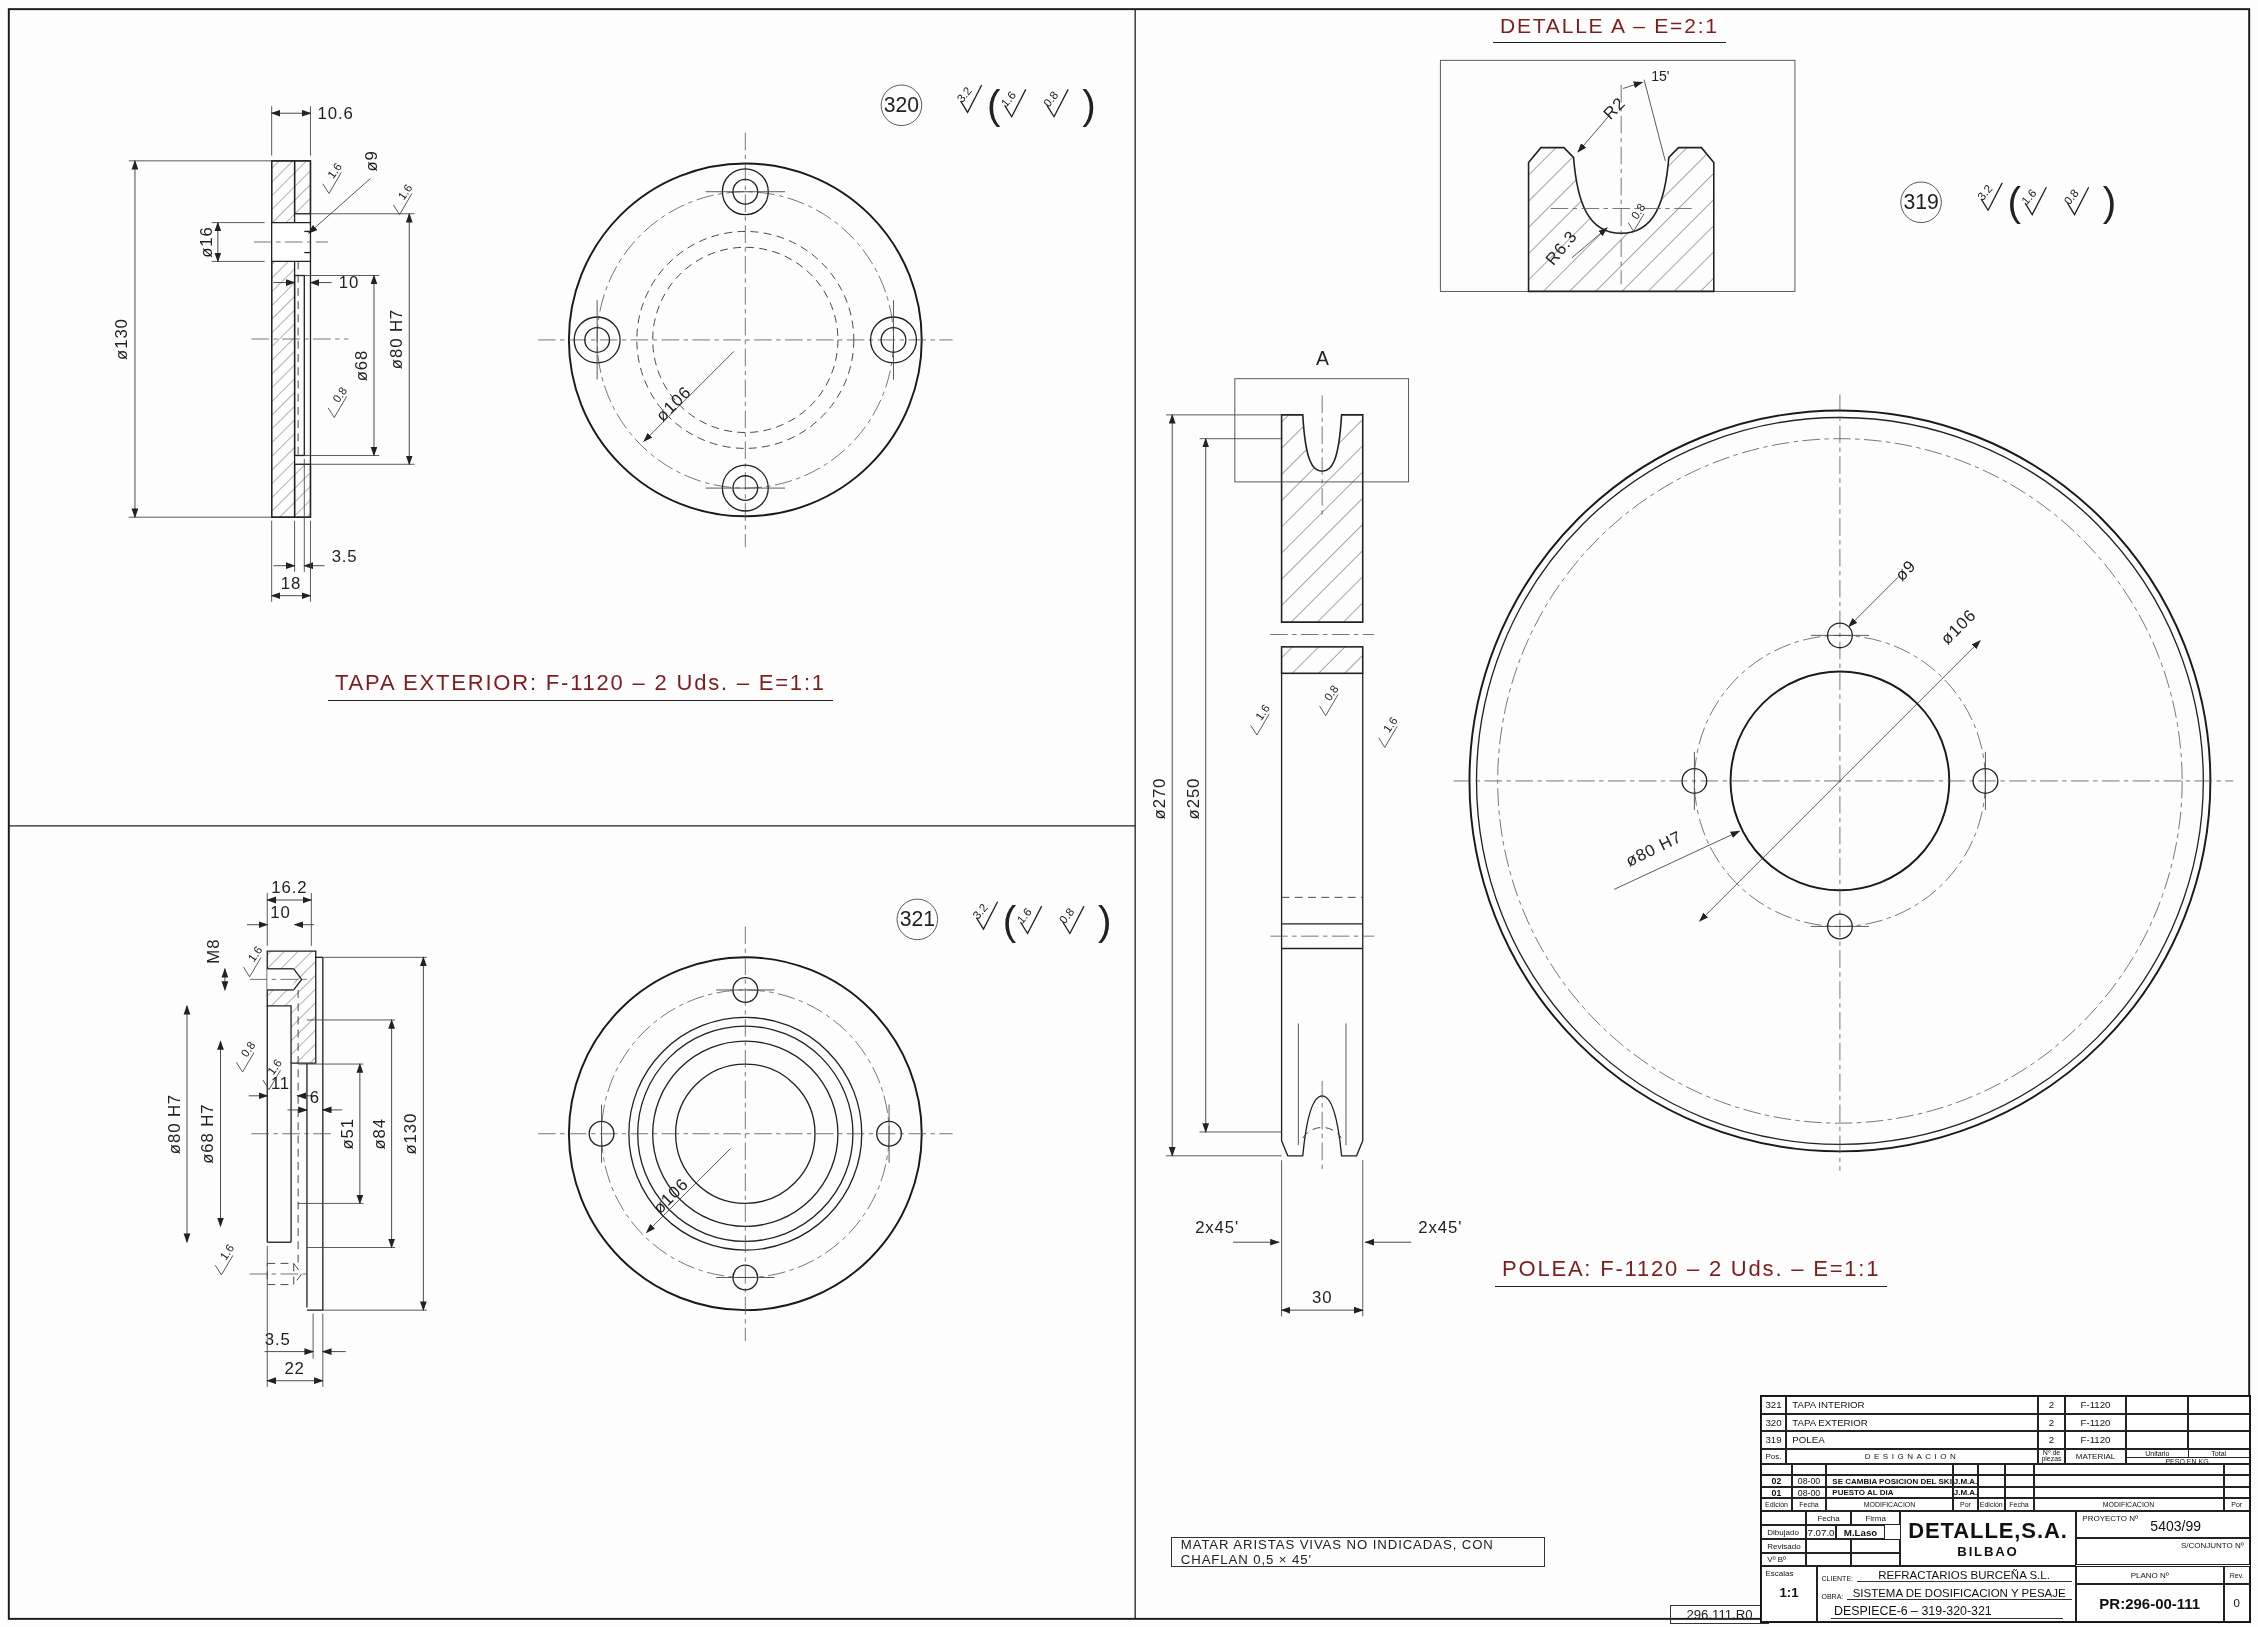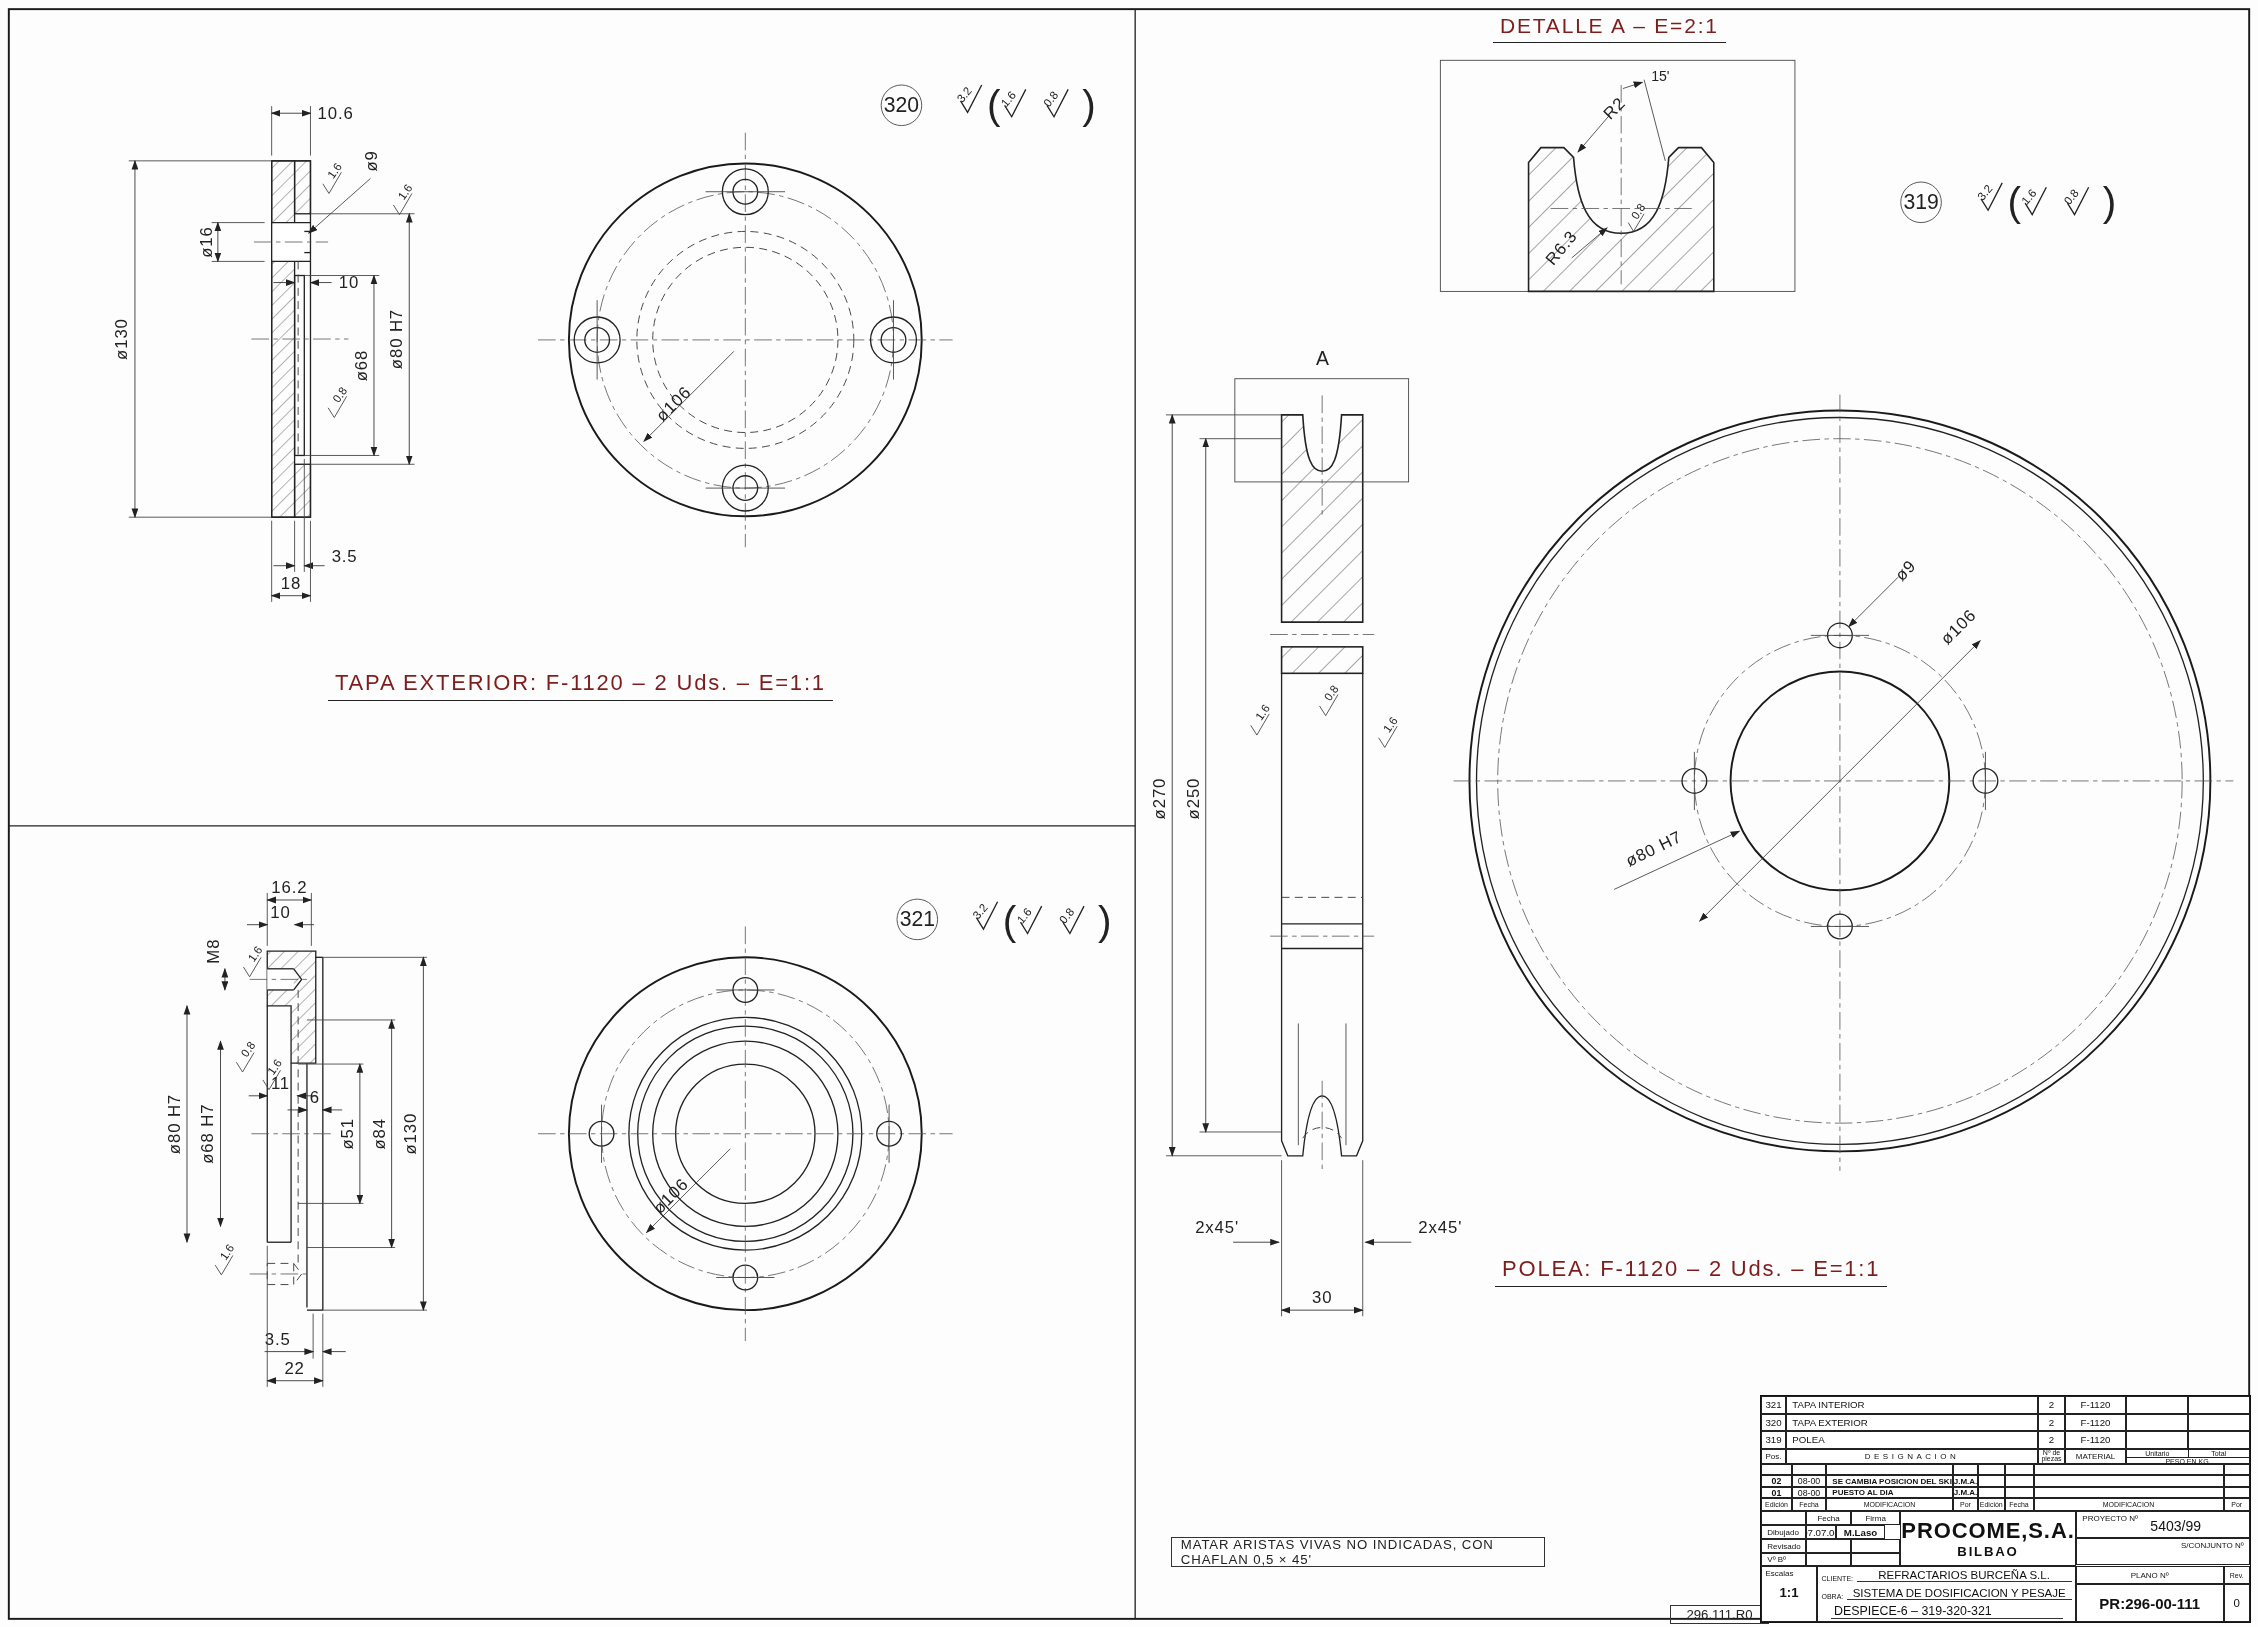--- a/index.html
+++ b/index.html
@@ -487,21 +487,21 @@
         <div class="c" style="width:46px"></div>
             <div class="c" style="width:49px"></div>
       </div>
       <div class="row" style="height:13.2px">
         <div class="c f9 pl" style="width:45px">Vº Bº</div>
         <div class="c" style="width:46px"></div>
             <div class="c" style="width:49px"></div>
       </div>
     </div>
     <div class="c" style="width:176px;flex-direction:column;border-width:1.8px">
-      <div class="comp">PROCOME,S.A.</div>
+      <div class="comp">DETALLE,S.A.</div>
       <div class="f15" style="letter-spacing:1.8px">BILBAO</div>
     </div>
     <div style="flex:1;display:flex;flex-direction:column">
       <div class="c" style="height:27px;justify-content:flex-start;padding:1.8px 5.3px;align-items:flex-start;gap:12.4px">
         <span class="f9">PROYECTO Nº</span>
         <span class="f16" style="margin-top:3.5px">5403/99</span>
       </div>
       <div class="c" style="height:27px;justify-content:flex-end;padding:1.8px 5.3px;align-items:flex-start">
         <span class="f9">S/CONJUNTO Nº</span>
       </div>

